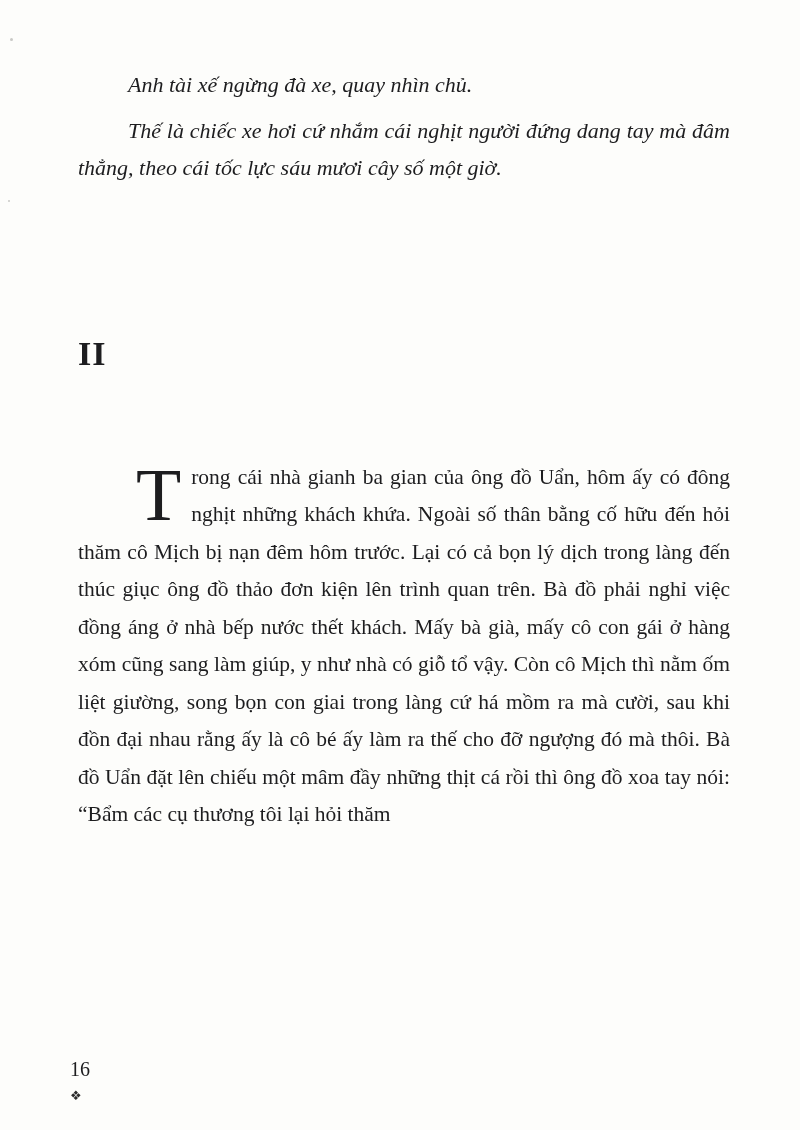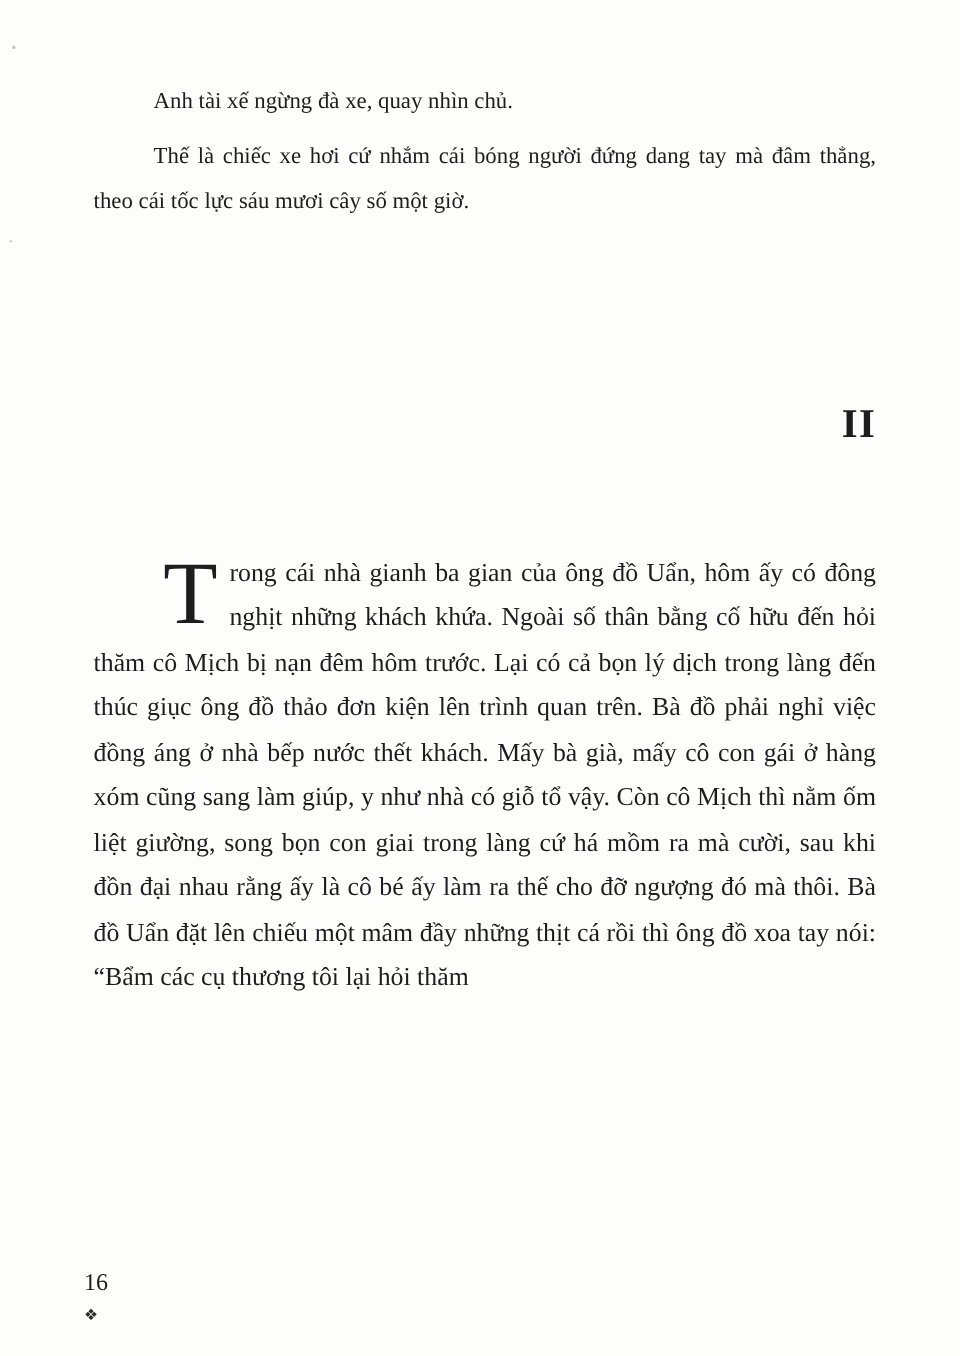--- a/index.html
+++ b/index.html
@@ -12,28 +12,29 @@
     color: #1d1d1f;
     position: relative;
     overflow: hidden;
   }
   .page {
     position: absolute;
     inset: 0;
     padding: 66px 70px 0 78px;
   }
   p.para {
-    font-size: 19px;
+    font-size: 22px;
     line-height: 37.5px;
     margin: 0 0 8px 0;
     text-align: justify;
     text-indent: 50px;
+    font-style: italic;
   }
   .chapter-heading {
-    text-align: right;
+    text-align: left;
     font-weight: bold;
     font-size: 34px;
     letter-spacing: 1px;
     margin: 148px 0 0 0;
   }
   p.opening {
     margin: 86px 0 0 0;
     font-size: 21.5px;
     line-height: 37.5px;
     text-align: justify;
@@ -79,21 +80,21 @@
 </style>
 </head>
 <body>
 
 <div class="page">
 
   <p class="para">Anh tài xế ngừng đà xe, quay nhìn chủ.</p>
 
 
 
-  <p class="para">Thế là chiếc xe hơi cứ nhắm cái bóng người đứng dang tay mà đâm thẳng, theo cái tốc lực sáu mươi cây số một giờ.</p>
+  <p class="para">Thế là chiếc xe hơi cứ nhắm cái nghịt người đứng dang tay mà đâm thẳng, theo cái tốc lực sáu mươi cây số một giờ.</p>
 
   <div class="chapter-heading">II</div>
 
   <p class="opening">
     <span class="dropcap">T</span><span>rong cái nhà gianh ba gian của ông đồ Uẩn, hôm ấy có đông nghịt những khách khứa. Ngoài số thân bằng cố hữu đến hỏi thăm cô Mịch bị nạn đêm hôm trước. Lại có cả bọn lý dịch trong làng đến thúc giục ông đồ thảo đơn kiện lên trình quan trên. Bà đồ phải nghỉ việc đồng áng ở nhà bếp nước thết khách. Mấy bà già, mấy cô con gái ở hàng xóm cũng sang làm giúp, y như nhà có giỗ tổ vậy. Còn cô Mịch thì nằm ốm liệt giường, song bọn con giai trong làng cứ há mồm ra mà cười, sau khi đồn đại nhau rằng ấy là cô bé ấy làm ra thế cho đỡ ngượng đó mà thôi. Bà đồ Uẩn đặt lên chiếu một mâm đầy những thịt cá rồi thì ông đồ xoa tay nói: “Bẩm các cụ thương tôi lại hỏi thăm</span>
   </p>
 
 </div>
 
 <div class="footer">

